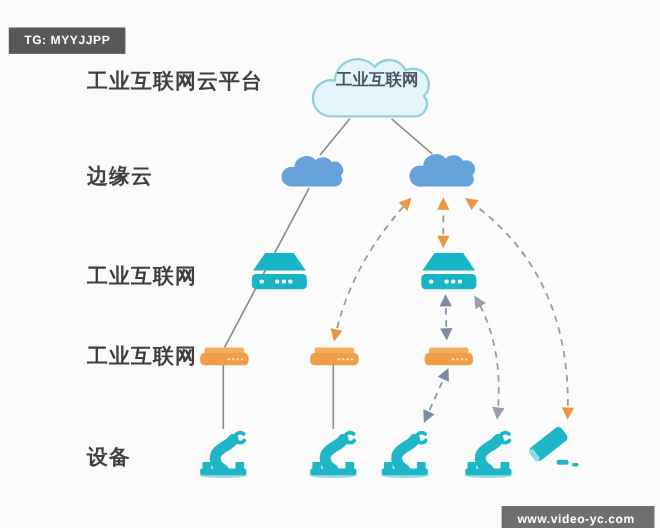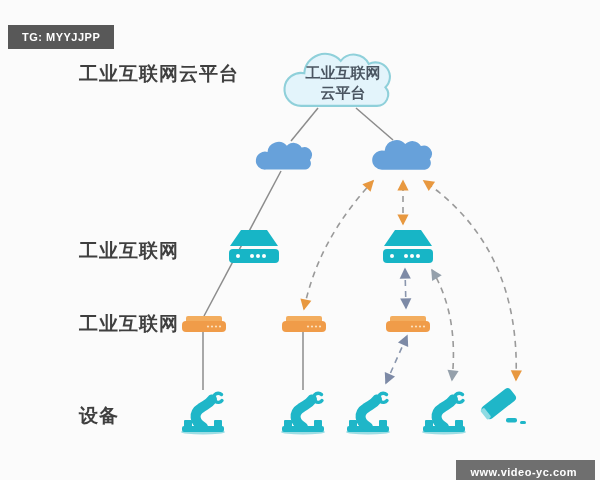--- a/index.html
+++ b/index.html
@@ -116,24 +116,24 @@
 
     <use href="#robot" transform="translate(179,388)"></use>
     <use href="#robot" transform="translate(279,388)"></use>
     <use href="#robot" transform="translate(344,388)"></use>
     <use href="#robot" transform="translate(420,388)"></use>
     <use href="#camera" transform="translate(478,384)"></use>
   </svg>
 
   <div class="cloud-text">
     <div>工业互联网</div>
-    <div>云平台</div>
   </div>
 
   <div class="row-label lbl-0">工业互联网云平台</div>
+  <div class="row-label lbl-1">边缘云</div>
   <div class="row-label lbl-2">工业互联网</div>
   <div class="row-label lbl-3">工业互联网</div>
   <div class="row-label lbl-4">设备</div>
 
   <div class="badge badge-tg">TG: MYYJJPP</div>
   <div class="badge badge-site">www.video-yc.com</div>
 
 </div>
 
 </body></html>

